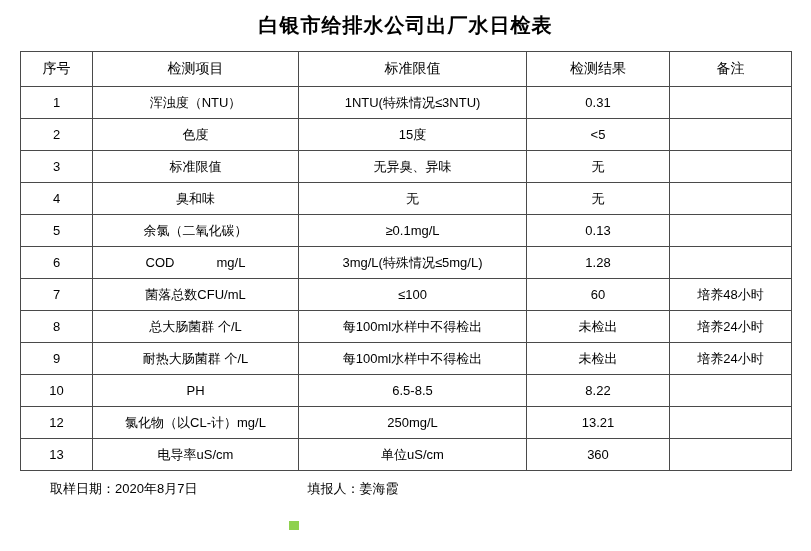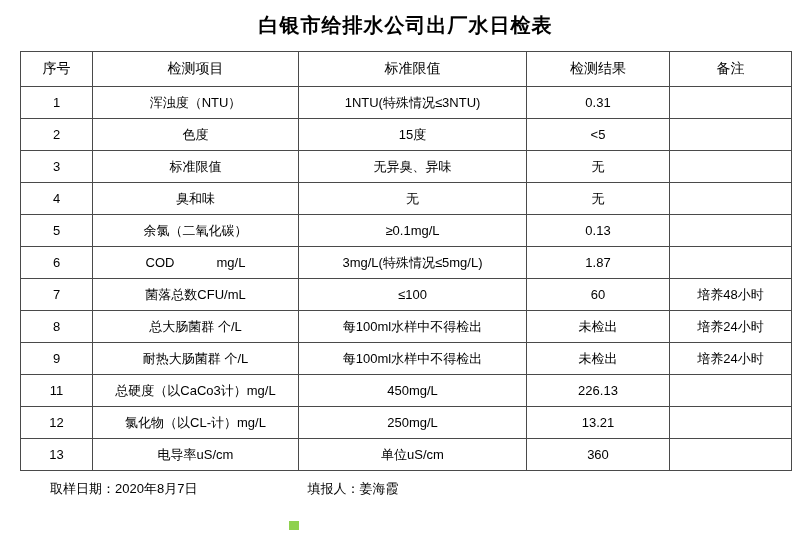--- a/index.html
+++ b/index.html
@@ -151,21 +151,21 @@
         </tr>
         <tr>
           <td>6</td>
           <td>
             <div class="cod-cell">
               <span class="cod-a">COD</span>
               <span class="cod-b">mg/L</span>
             </div>
           </td>
           <td>3mg/L(特殊情况≤5mg/L)</td>
-          <td>1.87</td>
+          <td>1.28</td>
           <td></td>
         </tr>
         <tr>
           <td>7</td>
           <td>菌落总数CFU/mL</td>
           <td>≤100</td>
           <td>60</td>
           <td>培养48小时</td>
         </tr>
         <tr>
@@ -176,24 +176,24 @@
           <td>培养24小时</td>
         </tr>
         <tr>
           <td>9</td>
           <td>耐热大肠菌群 个/L</td>
           <td>每100ml水样中不得检出</td>
           <td>未检出</td>
           <td>培养24小时</td>
         </tr>
         <tr>
-          <td>11</td>
-          <td>总硬度（以CaCo3计）mg/L</td>
-          <td>450mg/L</td>
-          <td>226.13</td>
+          <td>10</td>
+          <td>PH</td>
+          <td>6.5-8.5</td>
+          <td>8.22</td>
           <td></td>
         </tr>
         <tr>
           <td>12</td>
           <td>氯化物（以CL-计）mg/L</td>
           <td>250mg/L</td>
           <td>13.21</td>
           <td></td>
         </tr>
         <tr>

